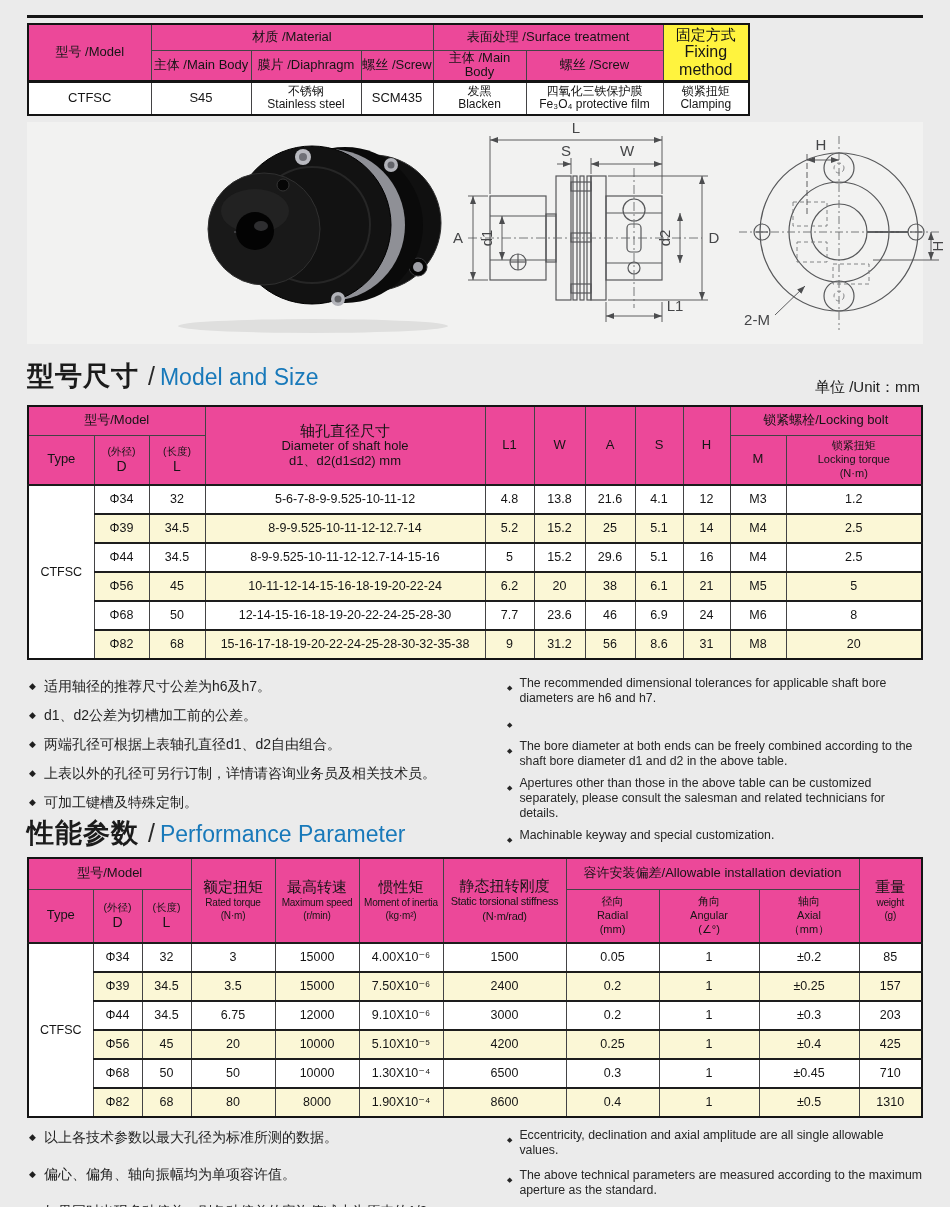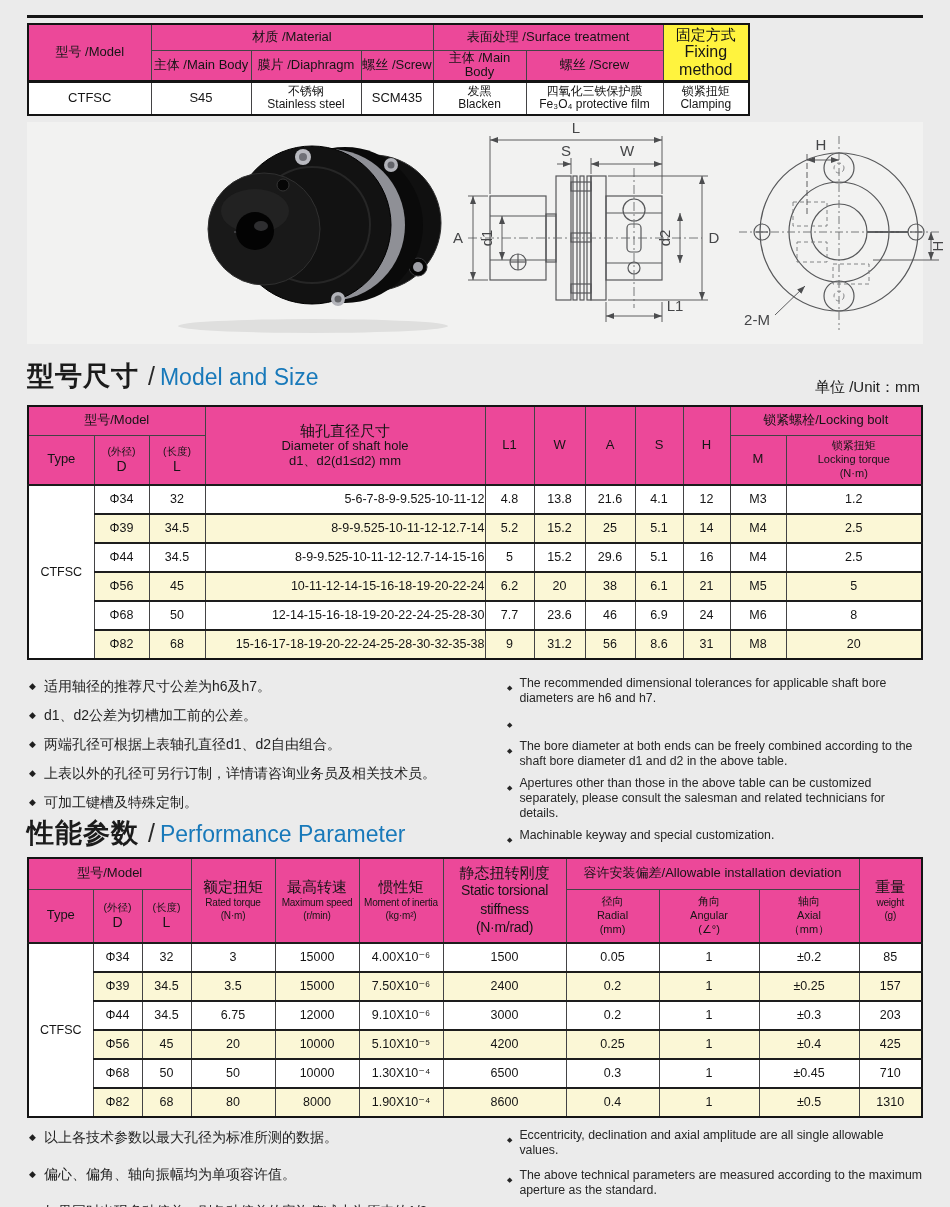--- a/index.html
+++ b/index.html
@@ -23,33 +23,33 @@
 .big{font-size:17px}
 .h14{font-size:14px}
 .h12{font-size:16px}
 .f12{font-size:12px}
 .f15{font-size:15px}
 
 .size-tbl{left:27px;top:405px;width:896px}
 .size-tbl tr.hr1 td{height:29px}
 .size-tbl tr.hr2 td{height:50px}
 .size-tbl tr.dr td{height:29px;font-size:12.5px}
-.size-tbl td.bores{text-align:right;padding-left:0;font-size:12px;white-space:nowrap}
+.size-tbl td.bores{text-align:center;padding-left:0;font-size:12px;white-space:nowrap}
 .zh15{font-size:15px}
 .en13{font-size:13px}
 .tiny{font-size:10.5px;line-height:1.3}
 .sub3{font-size:11px;line-height:1.25}
 
 .perf-tbl{left:27px;top:857px;width:896px}
 .perf-tbl tr.hr1 td{height:31px}
 .perf-tbl tr.hr2 td{height:54px}
 .perf-tbl tr.dr td{height:29px;font-size:12.5px}
 .pzh{font-size:15px}
 .pen{font-size:10px;letter-spacing:-.2px;line-height:1.35}
-.pen2{font-size:14px;letter-spacing:-.3px;line-height:1.35}
+.pen2{font-size:11px;letter-spacing:-.3px;line-height:1.35}
 
 .sec-title{position:absolute;left:27px;white-space:nowrap}
 .st-zh{font-size:27px;font-weight:700;color:#1b1b1b;letter-spacing:1px}
 .st-sep{font-size:25px;color:#2a2a2a;margin:0 5px 0 9px}
 .st-en{font-size:23px;color:#1879ba}
 .unit{position:absolute;right:30px;font-size:15px;color:#1b1b1b}
 
 .ncol{position:absolute}
 .note{display:flex;align-items:flex-start}
 .b{flex:0 0 auto}

